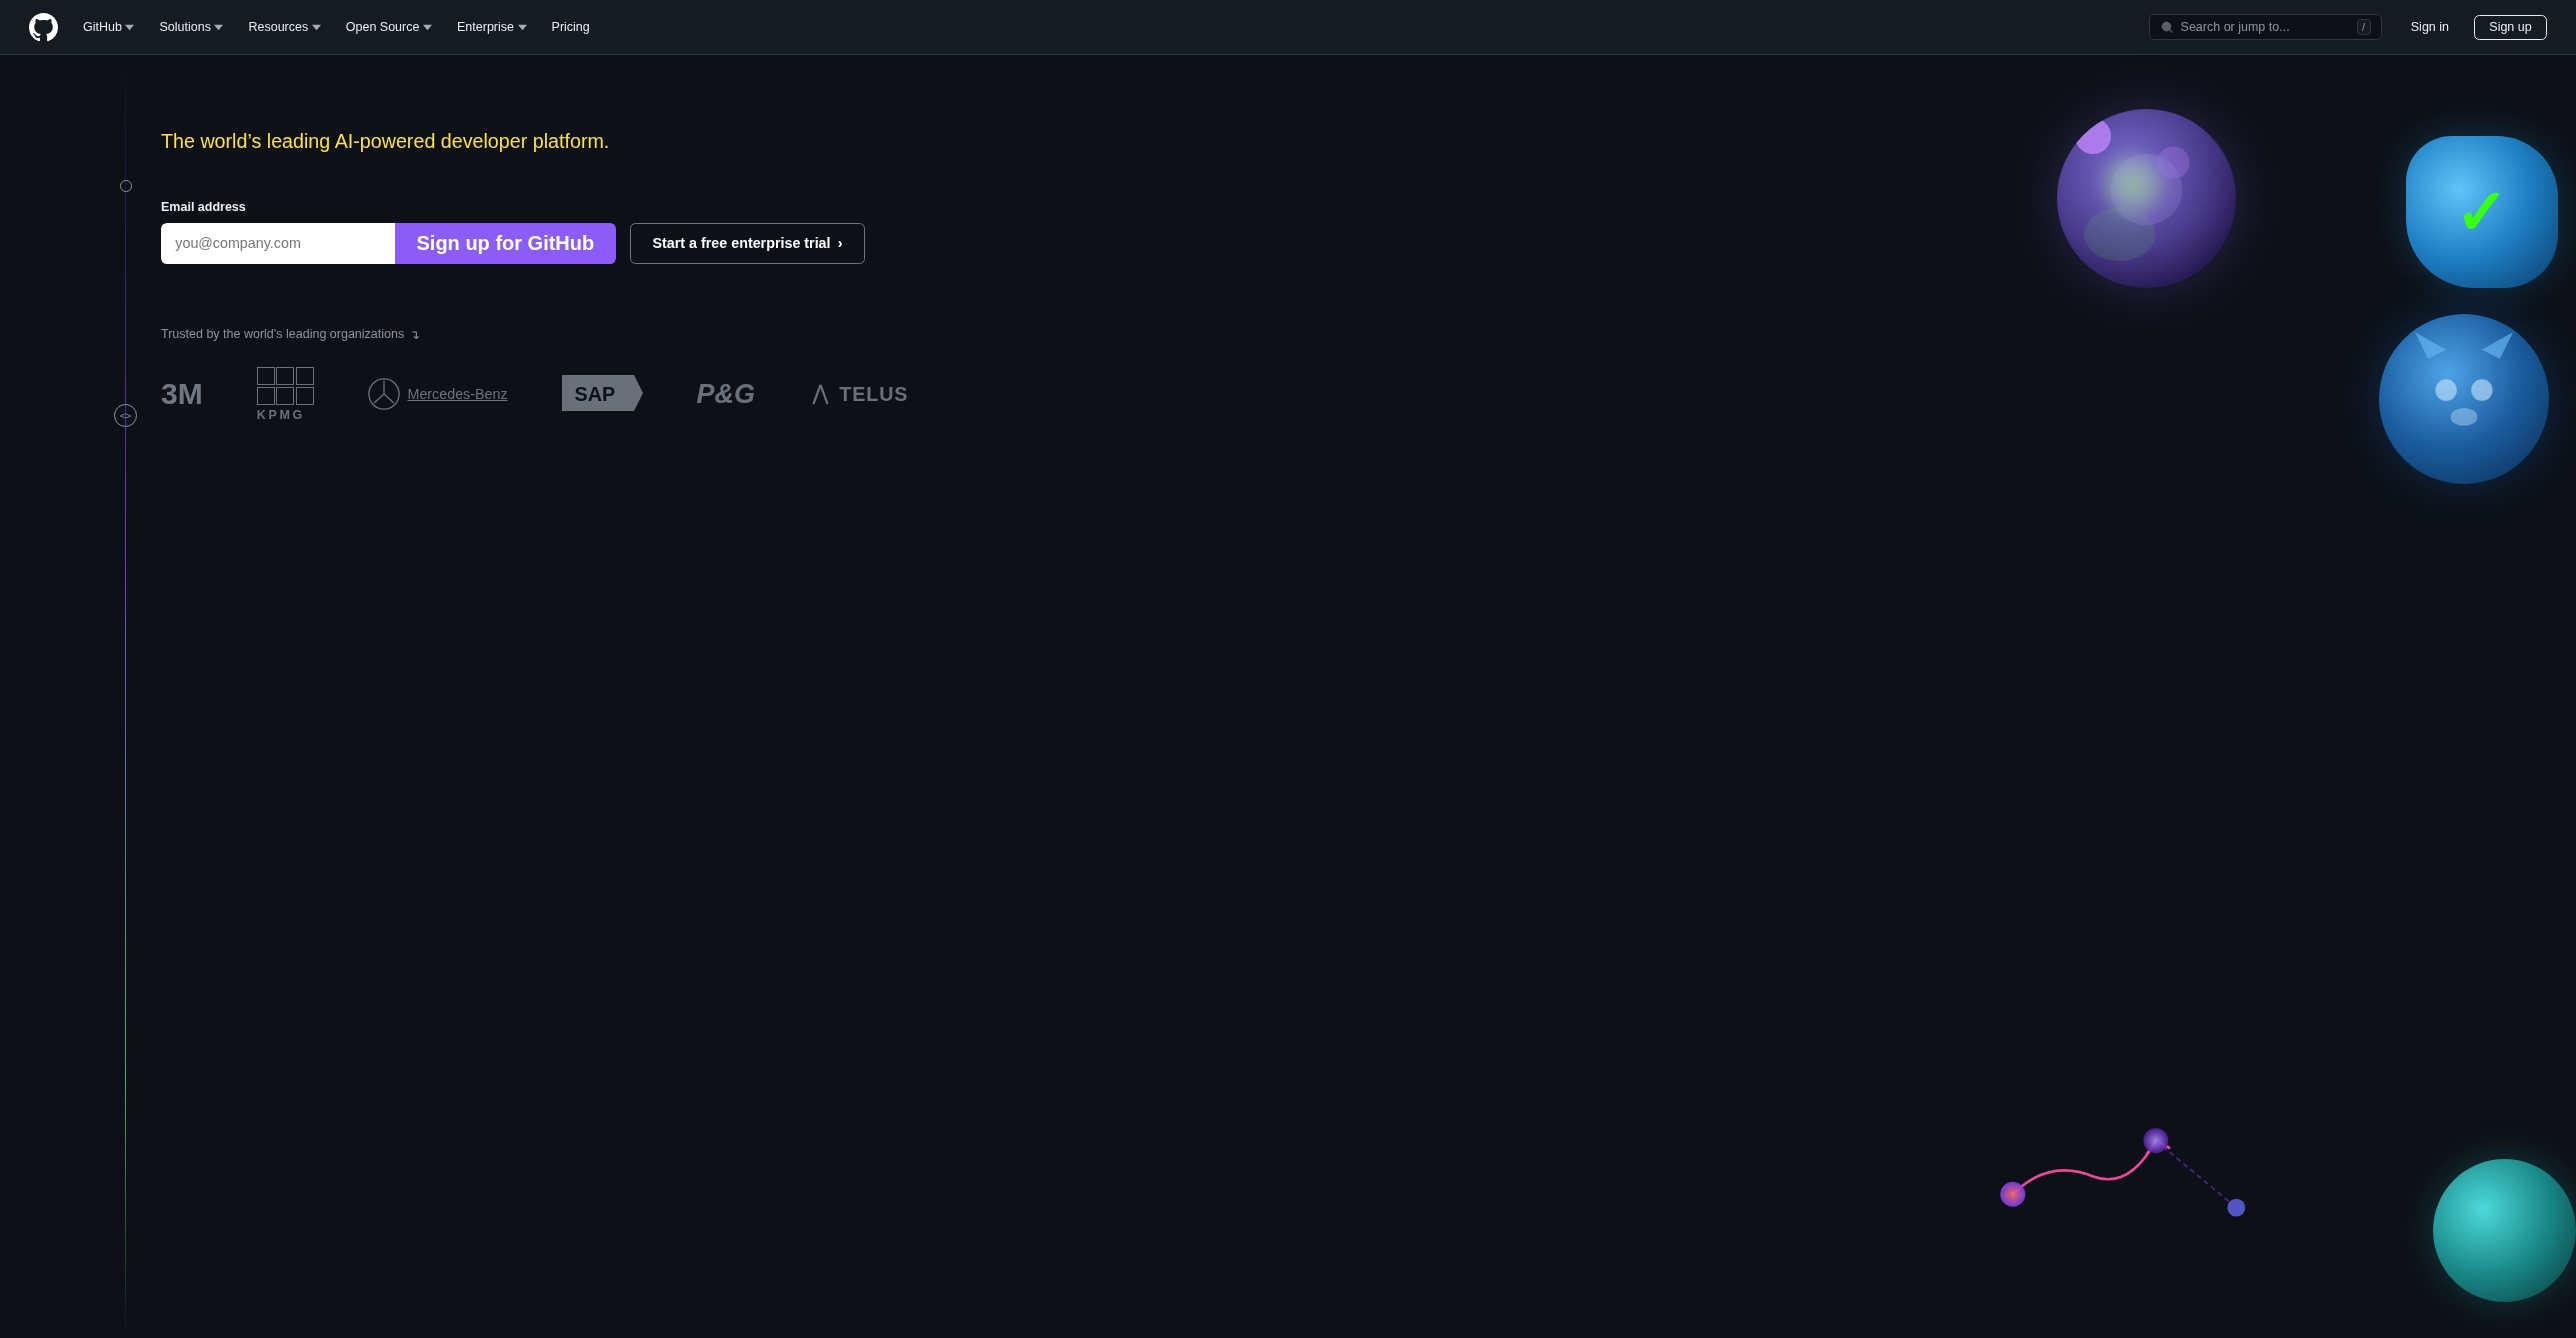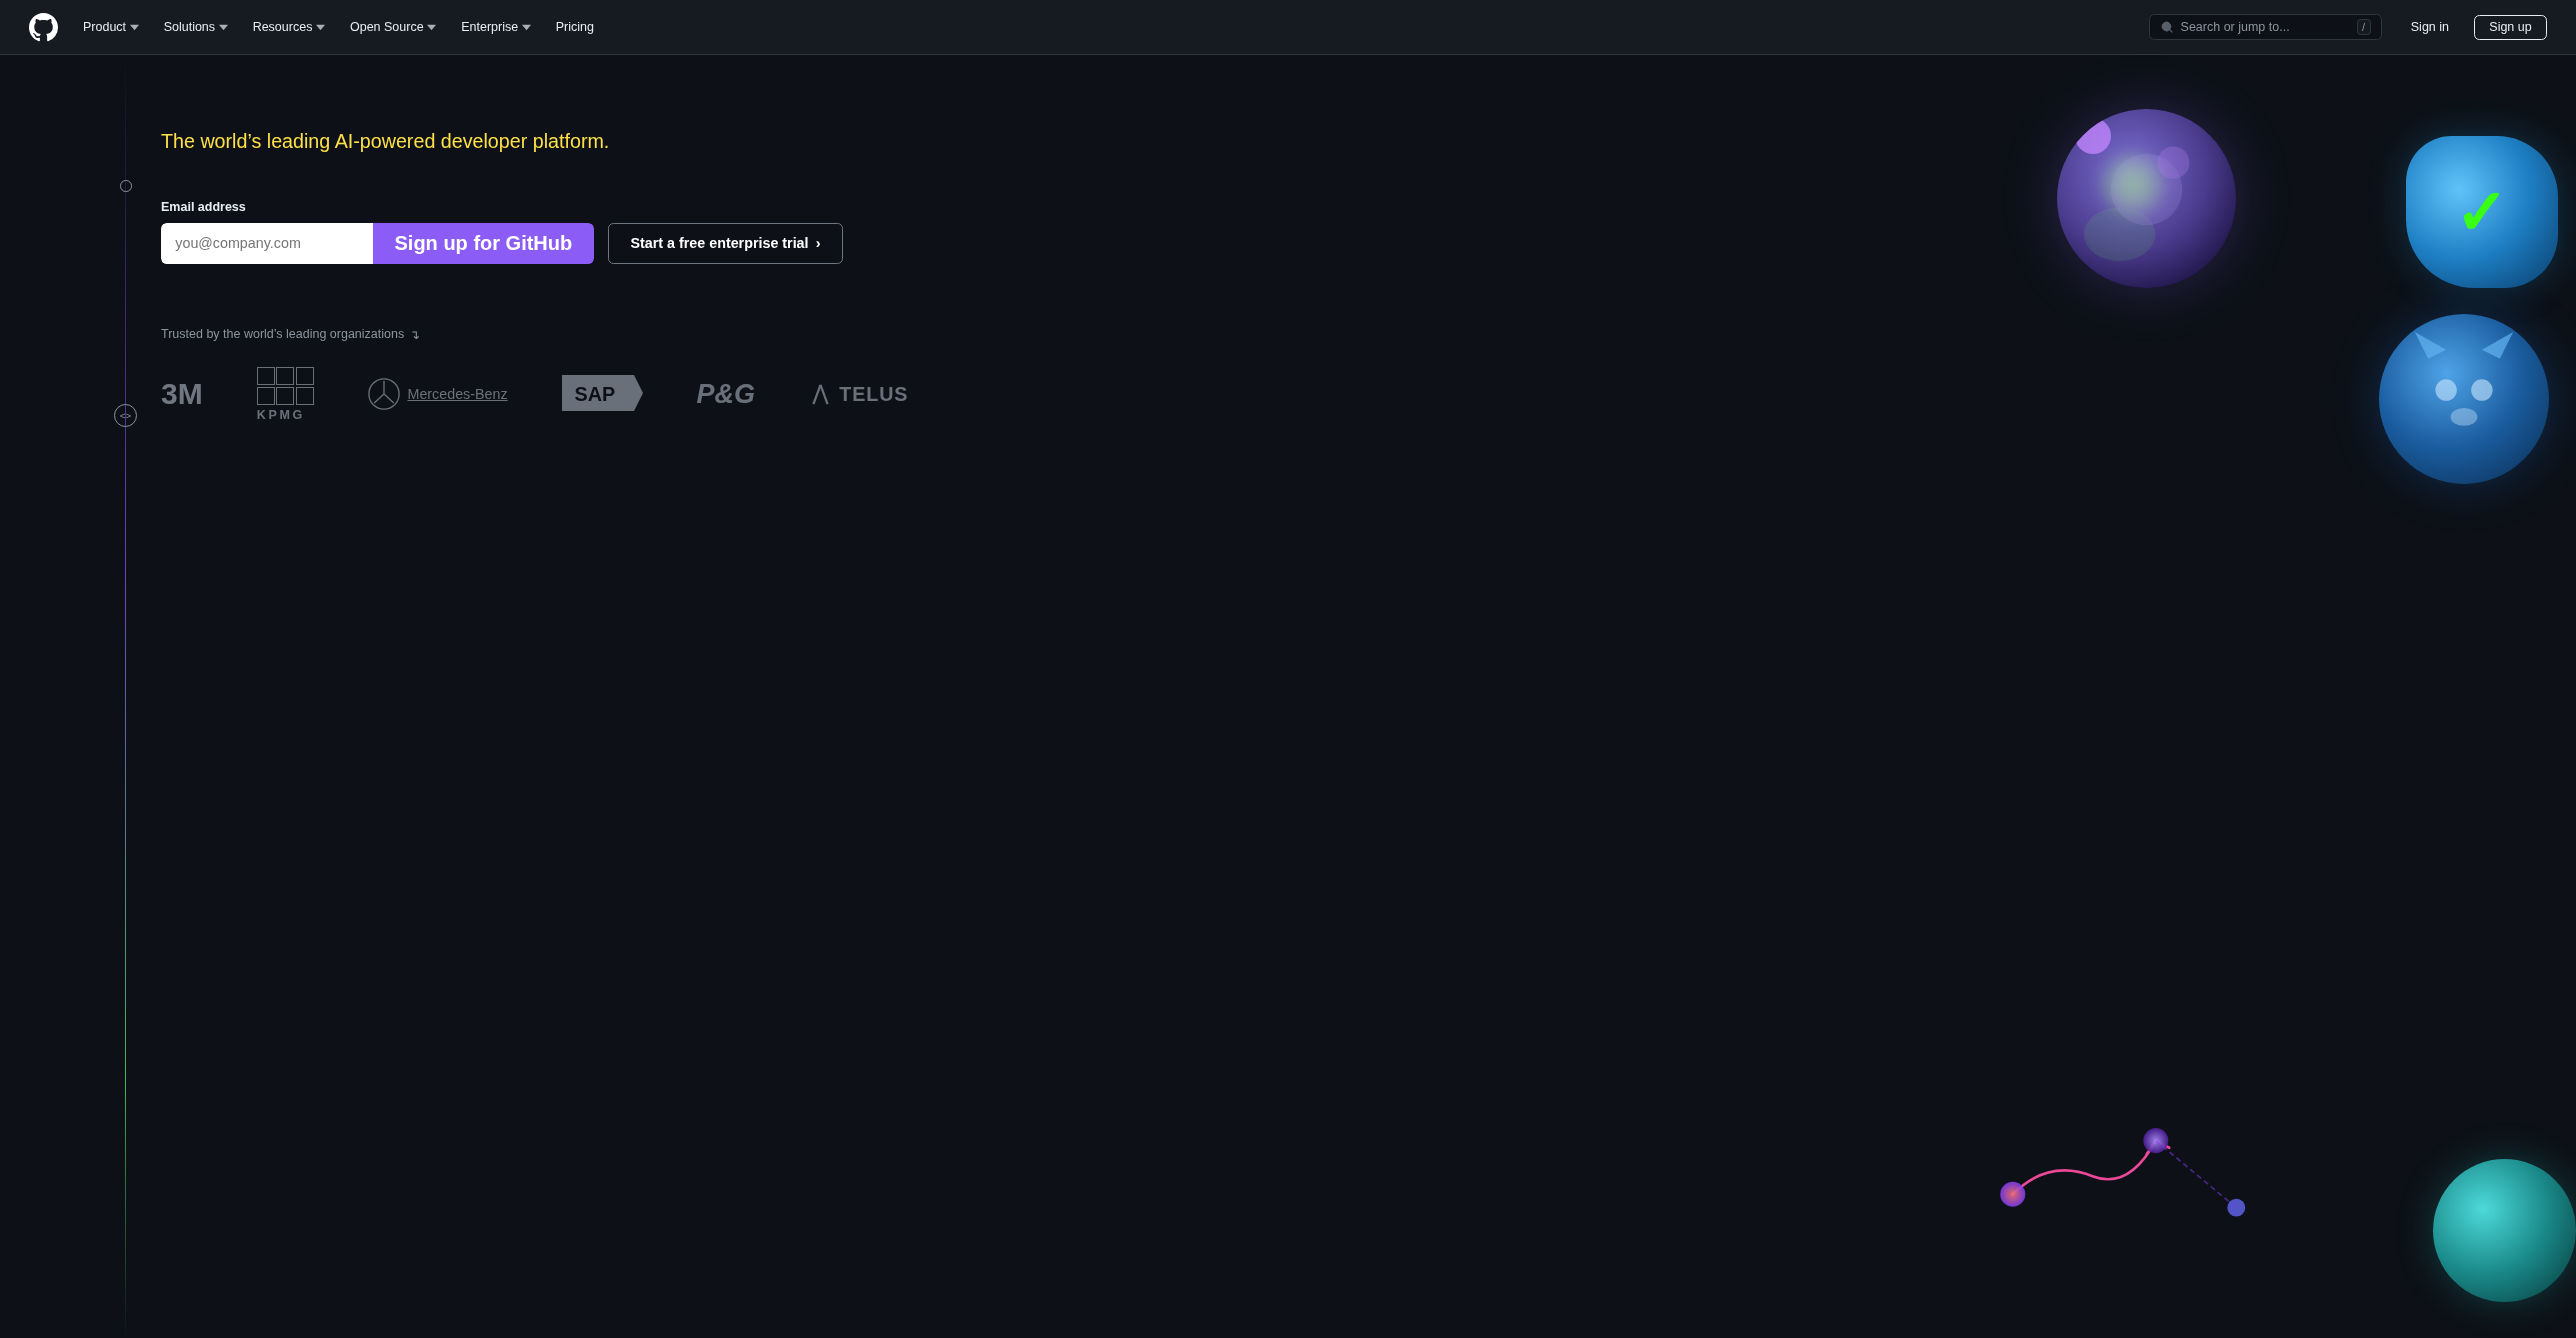--- a/index.html
+++ b/index.html
@@ -208,21 +208,21 @@
       border-radius: 5.4px;
       overflow: hidden;
     }
 
     .email-input {
       background: #ffffff;
       border: none;
       padding: 9px 14.3px;
       font-size: 14.3px;
       color: #24292f;
-      width: 212px;
+      width: 234px;
       outline: none;
       border-radius: 5.4px 0 0 5.4px;
     }
 
     .btn-signup-main {
       background: #8b5cf6;
       color: #ffffff;
       border: none;
       padding: 9px 21.5px;
       font-size: 20px;
@@ -407,21 +407,21 @@
 <body>
 
 <nav>
 
   <svg class="nav-logo" viewBox="0 0 16 16" fill="white" aria-label="GitHub">
     <path d="M8 0C3.58 0 0 3.58 0 8c0 3.54 2.29 6.53 5.47 7.59.4.07.55-.17.55-.38 0-.19-.01-.82-.01-1.49-2.01.37-2.53-.49-2.69-.94-.09-.23-.48-.94-.82-1.13-.28-.15-.68-.52-.01-.53.63-.01 1.08.58 1.23.82.72 1.21 1.87.87 2.33.66.07-.52.28-.87.51-1.07-1.78-.2-3.64-.89-3.64-3.95 0-.87.31-1.59.82-2.15-.08-.2-.36-1.02.08-2.12 0 0 .67-.21 2.2.82.64-.18 1.32-.27 2-.27.68 0 1.36.09 2 .27 1.53-1.04 2.2-.82 2.2-.82.44 1.1.16 1.92.08 2.12.51.56.82 1.27.82 2.15 0 3.07-1.87 3.75-3.65 3.95.29.25.54.73.54 1.48 0 1.07-.01 1.93-.01 2.2 0 .21.15.46.55.38A8.013 8.013 0 0016 8c0-4.42-3.58-8-8-8z"></path>
   </svg>
 
   <div class="nav-links">
     <div class="nav-item">
-      <span>Product</span>
+      <span>GitHub</span>
       <svg class="chevron" viewBox="0 0 10 6" fill="currentColor">
         <path d="M0 0l5 6 5-6z"></path>
       </svg>
     </div>
     <div class="nav-item">
       <span>Solutions</span>
       <svg class="chevron" viewBox="0 0 10 6" fill="currentColor">
         <path d="M0 0l5 6 5-6z"></path>
       </svg>
     </div>

